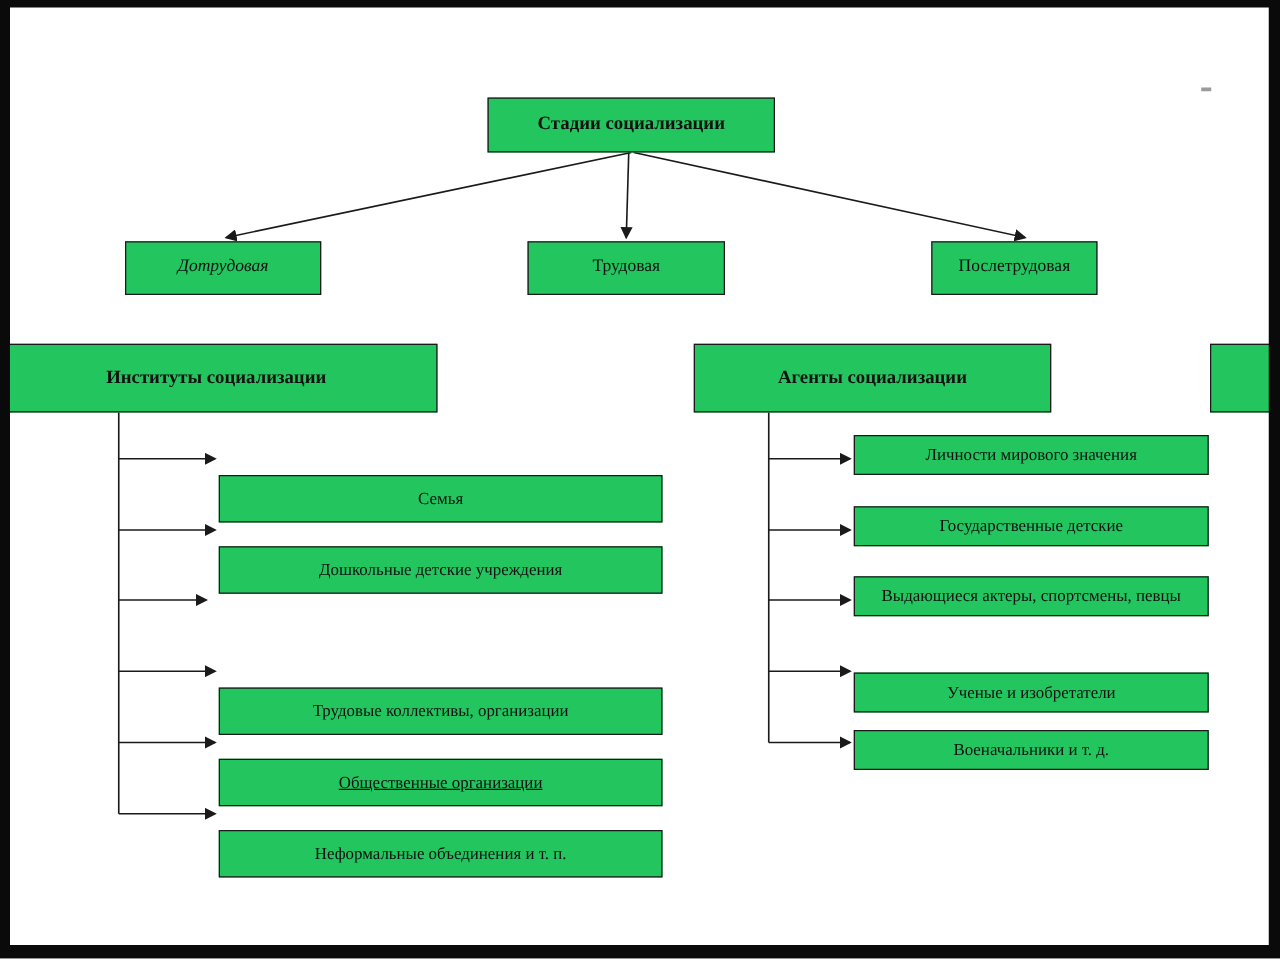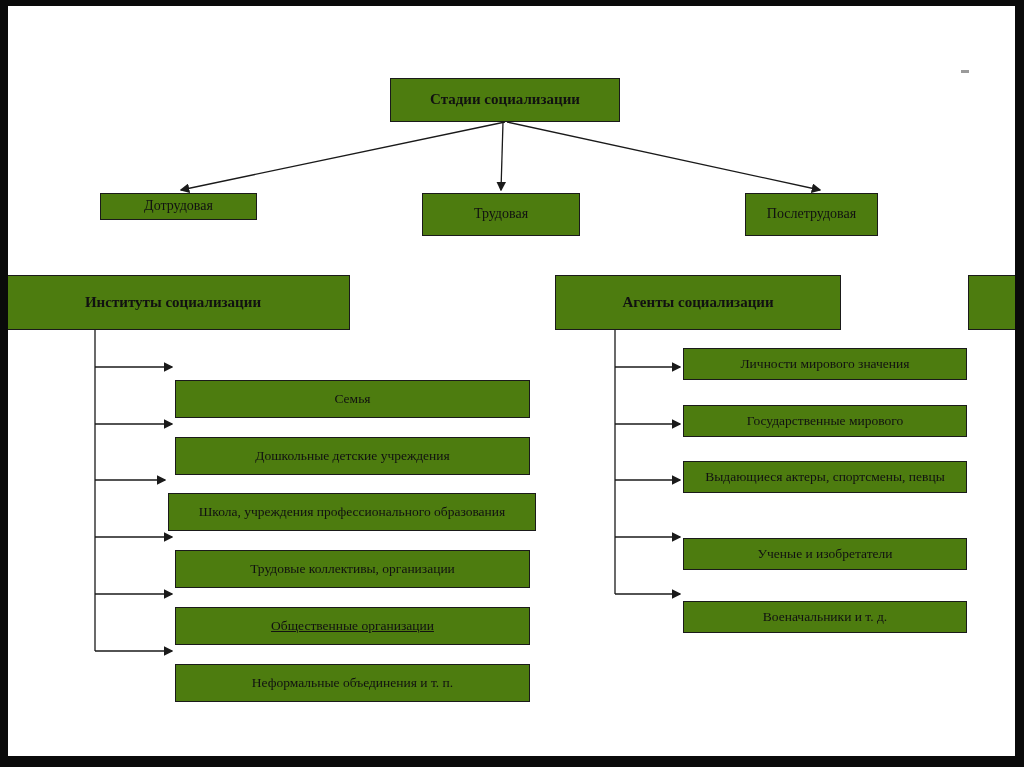--- a/index.html
+++ b/index.html
@@ -10,40 +10,40 @@
   }
   
   .frame{
     position:absolute;left:0;top:0;right:0;bottom:0;
     border-style:solid;border-color:#0a0a0a;
     border-width:6px 9px 11px 8px;
     pointer-events:none;z-index:30;
   }
   .connectors{position:absolute;left:0;top:0;z-index:1;}
   .box{
-    position:absolute;background:#4d7c0f;border:1.4px solid #1a1a1a;
+    position:absolute;background:#22c55e;border:1.4px solid #1a1a1a;
     display:flex;align-items:center;justify-content:center;
     text-align:right;z-index:10;box-sizing:border-box;
     font-size:14px;line-height:1.15;padding:2px 6px;
   }
   .bold{font-weight:bold;font-size:15px;}
   .root-box{left:390px;top:78px;width:230px;height:44px;}
-  .stage-1{left:100px;top:193px;width:157px;height:27px;}
+  .stage-1{left:100px;top:193px;width:157px;height:43px;font-style:italic;}
   .stage-2{left:422px;top:193px;width:158px;height:43px;}
   .stage-3{left:745px;top:193px;width:133px;height:43px;}
   .left-header{left:-4px;top:275px;width:354px;height:55px;}
   .right-header{left:555px;top:275px;width:286px;height:55px;}
   .partial-box{left:968px;top:275px;width:70px;height:55px;}
   .l-item{left:175px;width:355px;height:38px;font-size:13.5px;margin-top:32px;}
   .l-item-wide{left:168px;width:368px;}
   .l-0{top:348px;} .l-1{top:405px;} .l-2{top:461px;}
   .l-3{top:518px;} .l-4{top:575px;text-decoration:underline;} .l-5{top:632px;}
   .r-item{left:683px;width:284px;height:32px;font-size:13.5px;}
   .r-0{top:348px;} .r-1{top:405px;} .r-2{top:461px;}
-  .r-3{top:518px;margin-top:20px;} .r-4{top:601px;}
+  .r-3{top:518px;margin-top:20px;} .r-4{top:584px;}
   .stray{
     position:absolute;left:961px;top:70px;width:8px;height:3px;
     background:#9a9a9a;z-index:20;
   }
 </style>
 </head>
 <body>
 
 <div class="stage">
 
@@ -79,27 +79,26 @@
   <div class="box stage-1">Дотрудовая</div>
   <div class="box stage-2">Трудовая</div>
   <div class="box stage-3">Послетрудовая</div>
 
   <div class="box bold left-header">Институты социализации</div>
   <div class="box bold right-header">Агенты социализации</div>
   <div class="box partial-box"></div>
 
   <div class="box l-item l-0">Семья</div>
   <div class="box l-item l-1">Дошкольные детские учреждения</div>
-  <div class="box l-item l-item-wide l-2">Школа, учреждения профессионального образования</div>
   <div class="box l-item l-3">Трудовые коллективы, организации</div>
   <div class="box l-item l-4">Общественные организации</div>
   <div class="box l-item l-5">Неформальные объединения и т. п.</div>
 
   <div class="box r-item r-0">Личности мирового значения</div>
-  <div class="box r-item r-1">Государственные мирового</div>
+  <div class="box r-item r-1">Государственные детские</div>
   <div class="box r-item r-2">Выдающиеся актеры, спортсмены, певцы</div>
   <div class="box r-item r-3">Ученые и изобретатели</div>
   <div class="box r-item r-4">Военачальники и т. д.</div>
 
   <div class="stray"></div>
 
   <div class="frame"></div>
 </div>
 
 </body></html>

